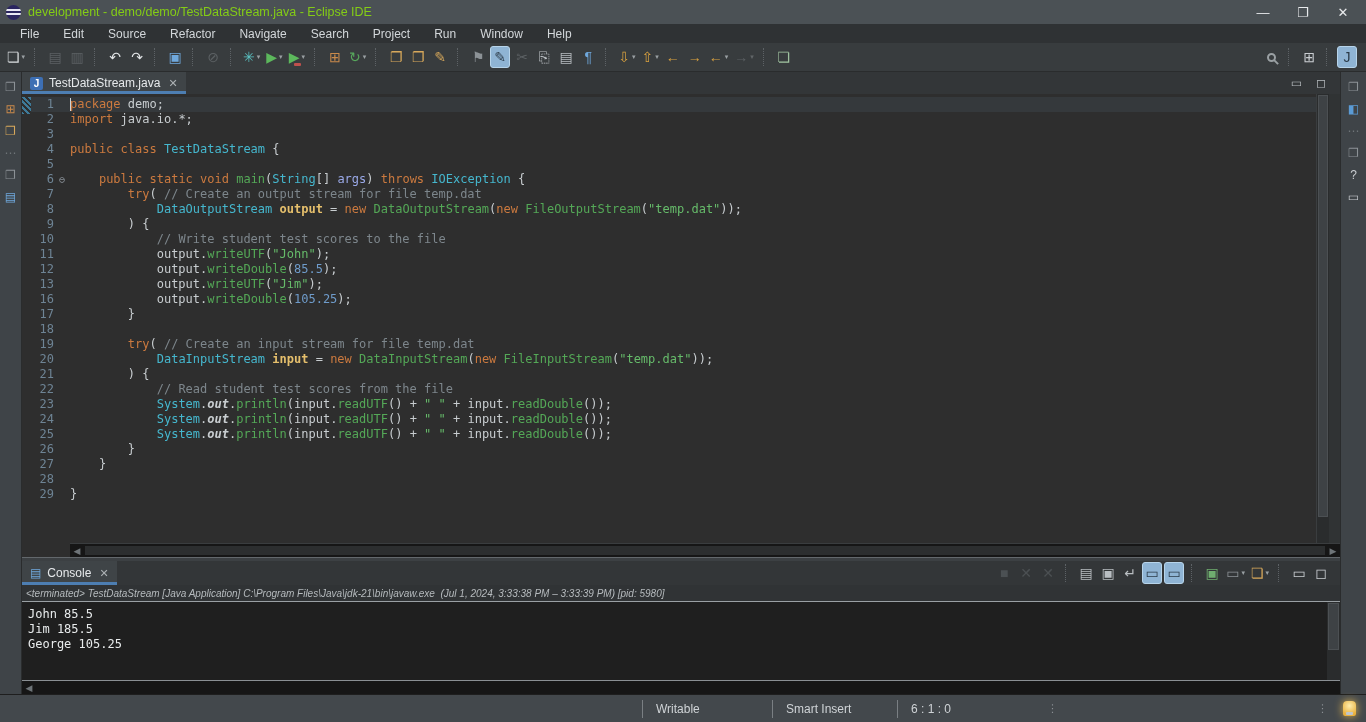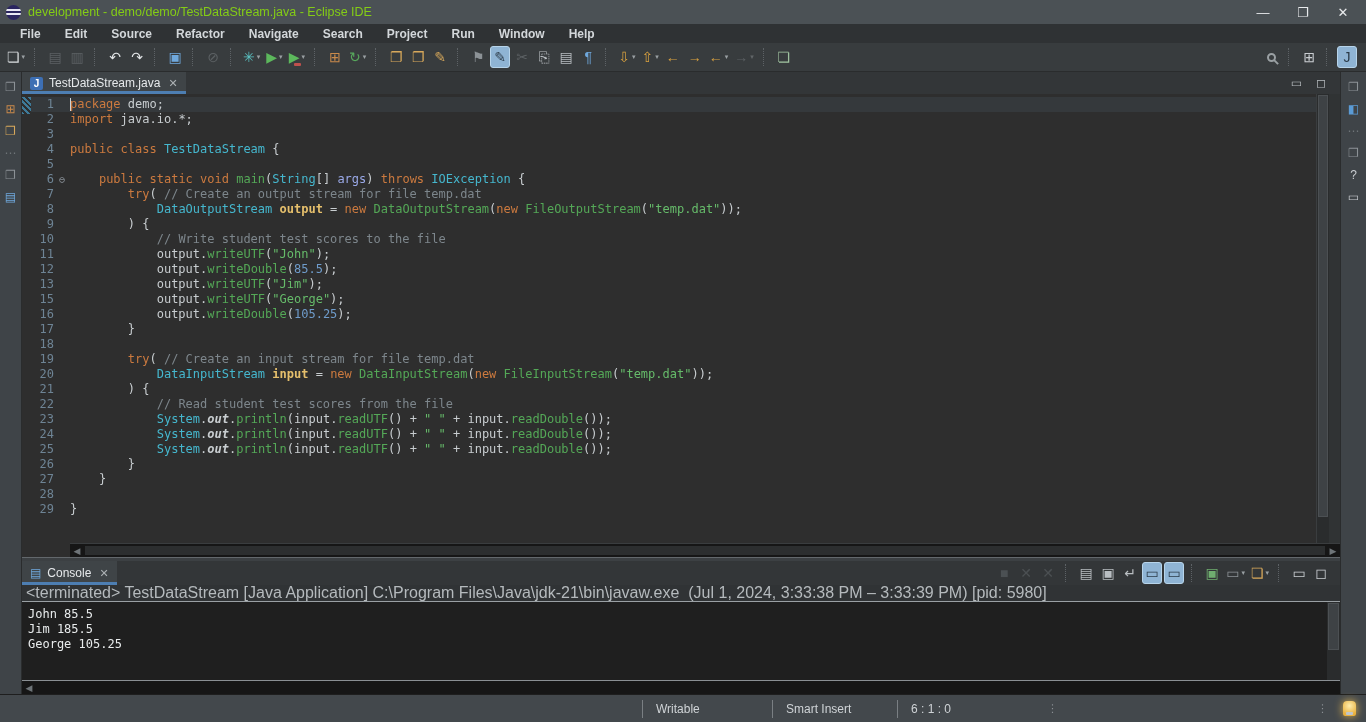--- a/index.html
+++ b/index.html
@@ -14,21 +14,21 @@
               padding:0 6px; flex:0 0 auto; }
   .eclipse-logo { width:15px; height:15px; border-radius:50%;
     background:linear-gradient(180deg,#2A2560 0 28%,#E8E8F4 28% 38%,#2A2560 38% 56%,#E8E8F4 56% 66%,#2A2560 66% 100%);
     margin-right:7px; flex:0 0 auto; }
   .title-text { font-size:12.5px; color:#84cc16; }
   .win-controls { margin-left:auto; display:flex; gap:26px; padding-right:10px; }
   .win-btn { font-size:13px; color:#E8EAEC; width:14px; text-align:center; cursor:default; }
 
   
   .menubar { height:19px; background:#2F3234; display:flex; align-items:center;
-             padding-left:8px; flex:0 0 auto;font-weight:bold; }
+             padding-left:8px; flex:0 0 auto; }
   .menu-item { font-size:12px; color:#D3D7DA; padding:0 12px; }
 
   
   .toolbar { height:29px; background:#383C3E; display:flex; align-items:center;
              padding:0 4px; flex:0 0 auto; border-bottom:1px solid #2A2C2D; }
   .toolbar-right { margin-left:auto; display:flex; align-items:center; padding-right:4px; }
   .tbtn { display:inline-flex; align-items:center; justify-content:center; height:22px;
           min-width:20px; padding:0 2px; margin:0 1px; border-radius:3px; position:relative; }
   .tbtn .glyph { font-size:14px; line-height:1; }
   .tbtn .dd { font-size:7px; color:#9AA0A3; margin-left:2px; }
@@ -91,23 +91,23 @@
   .harrow { position:absolute; top:0; bottom:0; width:14px; color:#6E7478; font-size:9px;
             display:flex; align-items:center; justify-content:center; }
   .harrow.left { left:0; } .harrow.right { right:0; }
   .hthumb { position:absolute; top:2px; bottom:2px; left:15px; right:15px; background:#2C2E2F; }
 
   
   .sash { height:4px; background:#3C4043; border-top:1px solid #63686C; flex:0 0 auto; }
   .console-pane { height:133px; display:flex; flex-direction:column; flex:0 0 auto; background:#1F1F1F; }
   .console-tabrow { height:24px; background:#333638; display:flex; align-items:stretch; flex:0 0 auto; }
   .console-toolbar { margin-left:auto; display:flex; align-items:center; padding-right:8px; }
-  .console-statusline { height:17px; background:#303335; color:#B5BABD; font-size:16px;
+  .console-statusline { height:17px; background:#303335; color:#B5BABD; font-size:10px;
     display:flex; align-items:center; padding-left:4px; border-bottom:1px solid #9AA0A4; flex:0 0 auto;
-    white-space:pre; overflow:hidden; }
+    white-space:pre; overflow:hidden;font-style:italic; }
   .console-body { flex:1 1 auto; display:flex; min-height:0; }
   .console-output { flex:1 1 auto; font:12px "DejaVu Sans Mono", monospace; line-height:15px;
                     color:#E8EBEC; padding:5px 0 0 6px; white-space:pre; overflow:hidden; }
   .console-vscroll { width:13px; background:#2A2C2D; position:relative; flex:0 0 auto; }
   .console-vthumb { position:absolute; left:1px; right:1px; top:1px; height:60%;
                     background:#3E4245; border:1px solid #4C5053; }
   .console-hscroll { height:14px; background:#161616; position:relative; flex:0 0 auto;
                      border-top:1px solid #8A8F93; }
 
   
@@ -323,21 +323,20 @@
                 <div class="code-line"><span class="ln">4</span><span class="fold"></span><span class="ct"><span class="kw">public class </span><span class="type">TestDataStream</span><span class="pl"> {</span></span></div>
                 <div class="code-line"><span class="ln">5</span><span class="fold"></span><span class="ct"></span></div>
                 <div class="code-line"><span class="ln">6</span><span class="fold">⊖</span><span class="ct"><span class="pl">    </span><span class="kw">public static void </span><span class="meth">main</span><span class="pl">(</span><span class="type">String</span><span class="pl">[] </span><span class="param">args</span><span class="pl">) </span><span class="kw">throws</span><span class="pl"> </span><span class="type">IOException</span><span class="pl"> {</span></span></div>
                 <div class="code-line"><span class="ln">7</span><span class="fold"></span><span class="ct"><span class="pl">        </span><span class="kw">try</span><span class="pl">( </span><span class="cmt">// Create an output stream for file temp.dat</span></span></div>
                 <div class="code-line"><span class="ln">8</span><span class="fold"></span><span class="ct"><span class="pl">            </span><span class="type">DataOutputStream</span><span class="pl"> </span><span class="var">output</span><span class="pl"> = </span><span class="kw">new</span><span class="pl"> </span><span class="meth">DataOutputStream</span><span class="pl">(</span><span class="kw">new</span><span class="pl"> </span><span class="meth">FileOutputStream</span><span class="pl">(</span><span class="str">"temp.dat"</span><span class="pl">));</span></span></div>
                 <div class="code-line"><span class="ln">9</span><span class="fold"></span><span class="ct"><span class="pl">        ) {</span></span></div>
                 <div class="code-line"><span class="ln">10</span><span class="fold"></span><span class="ct"><span class="pl">            </span><span class="cmt">// Write student test scores to the file</span></span></div>
                 <div class="code-line"><span class="ln">11</span><span class="fold"></span><span class="ct"><span class="pl">            output.</span><span class="meth">writeUTF</span><span class="pl">(</span><span class="str">"John"</span><span class="pl">);</span></span></div>
                 <div class="code-line"><span class="ln">12</span><span class="fold"></span><span class="ct"><span class="pl">            output.</span><span class="meth">writeDouble</span><span class="pl">(</span><span class="num">85.5</span><span class="pl">);</span></span></div>
                 <div class="code-line"><span class="ln">13</span><span class="fold"></span><span class="ct"><span class="pl">            output.</span><span class="meth">writeUTF</span><span class="pl">(</span><span class="str">"Jim"</span><span class="pl">);</span></span></div>
-                <div class="code-line"><span class="ln">15</span><span class="fold"></span><span class="ct"><span class="pl">            output.</span><span class="meth">writeUTF</span><span class="pl">(</span><span class="str">"George"</span><span class="pl">);</span></span></div>
                 <div class="code-line"><span class="ln">16</span><span class="fold"></span><span class="ct"><span class="pl">            output.</span><span class="meth">writeDouble</span><span class="pl">(</span><span class="num">105.25</span><span class="pl">);</span></span></div>
                 <div class="code-line"><span class="ln">17</span><span class="fold"></span><span class="ct"><span class="pl">        }</span></span></div>
                 <div class="code-line"><span class="ln">18</span><span class="fold"></span><span class="ct"></span></div>
                 <div class="code-line"><span class="ln">19</span><span class="fold"></span><span class="ct"><span class="pl">        </span><span class="kw">try</span><span class="pl">( </span><span class="cmt">// Create an input stream for file temp.dat</span></span></div>
                 <div class="code-line"><span class="ln">20</span><span class="fold"></span><span class="ct"><span class="pl">            </span><span class="type">DataInputStream</span><span class="pl"> </span><span class="var">input</span><span class="pl"> = </span><span class="kw">new</span><span class="pl"> </span><span class="meth">DataInputStream</span><span class="pl">(</span><span class="kw">new</span><span class="pl"> </span><span class="meth">FileInputStream</span><span class="pl">(</span><span class="str">"temp.dat"</span><span class="pl">));</span></span></div>
                 <div class="code-line"><span class="ln">21</span><span class="fold"></span><span class="ct"><span class="pl">        ) {</span></span></div>
                 <div class="code-line"><span class="ln">22</span><span class="fold"></span><span class="ct"><span class="pl">            </span><span class="cmt">// Read student test scores from the file</span></span></div>
                 <div class="code-line"><span class="ln">23</span><span class="fold"></span><span class="ct"><span class="pl">            </span><span class="type">System</span><span class="pl">.</span><span class="field">out</span><span class="pl">.</span><span class="meth">println</span><span class="pl">(input.</span><span class="meth">readUTF</span><span class="pl">() + </span><span class="str">" "</span><span class="pl"> + input.</span><span class="meth">readDouble</span><span class="pl">());</span></span></div>
                 <div class="code-line"><span class="ln">24</span><span class="fold"></span><span class="ct"><span class="pl">            </span><span class="type">System</span><span class="pl">.</span><span class="field">out</span><span class="pl">.</span><span class="meth">println</span><span class="pl">(input.</span><span class="meth">readUTF</span><span class="pl">() + </span><span class="str">" "</span><span class="pl"> + input.</span><span class="meth">readDouble</span><span class="pl">());</span></span></div>
                 <div class="code-line"><span class="ln">25</span><span class="fold"></span><span class="ct"><span class="pl">            </span><span class="type">System</span><span class="pl">.</span><span class="field">out</span><span class="pl">.</span><span class="meth">println</span><span class="pl">(input.</span><span class="meth">readUTF</span><span class="pl">() + </span><span class="str">" "</span><span class="pl"> + input.</span><span class="meth">readDouble</span><span class="pl">());</span></span></div>

